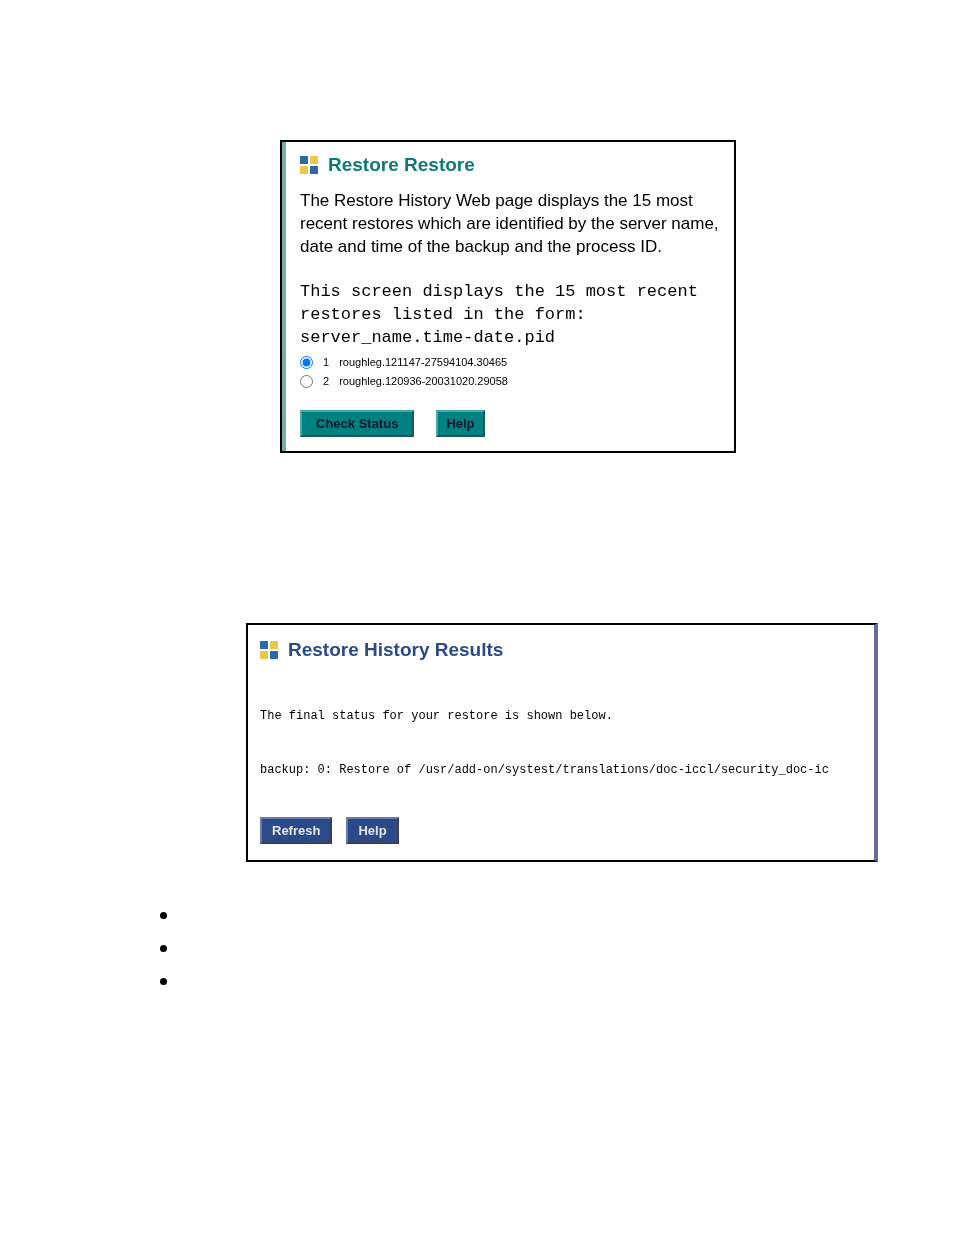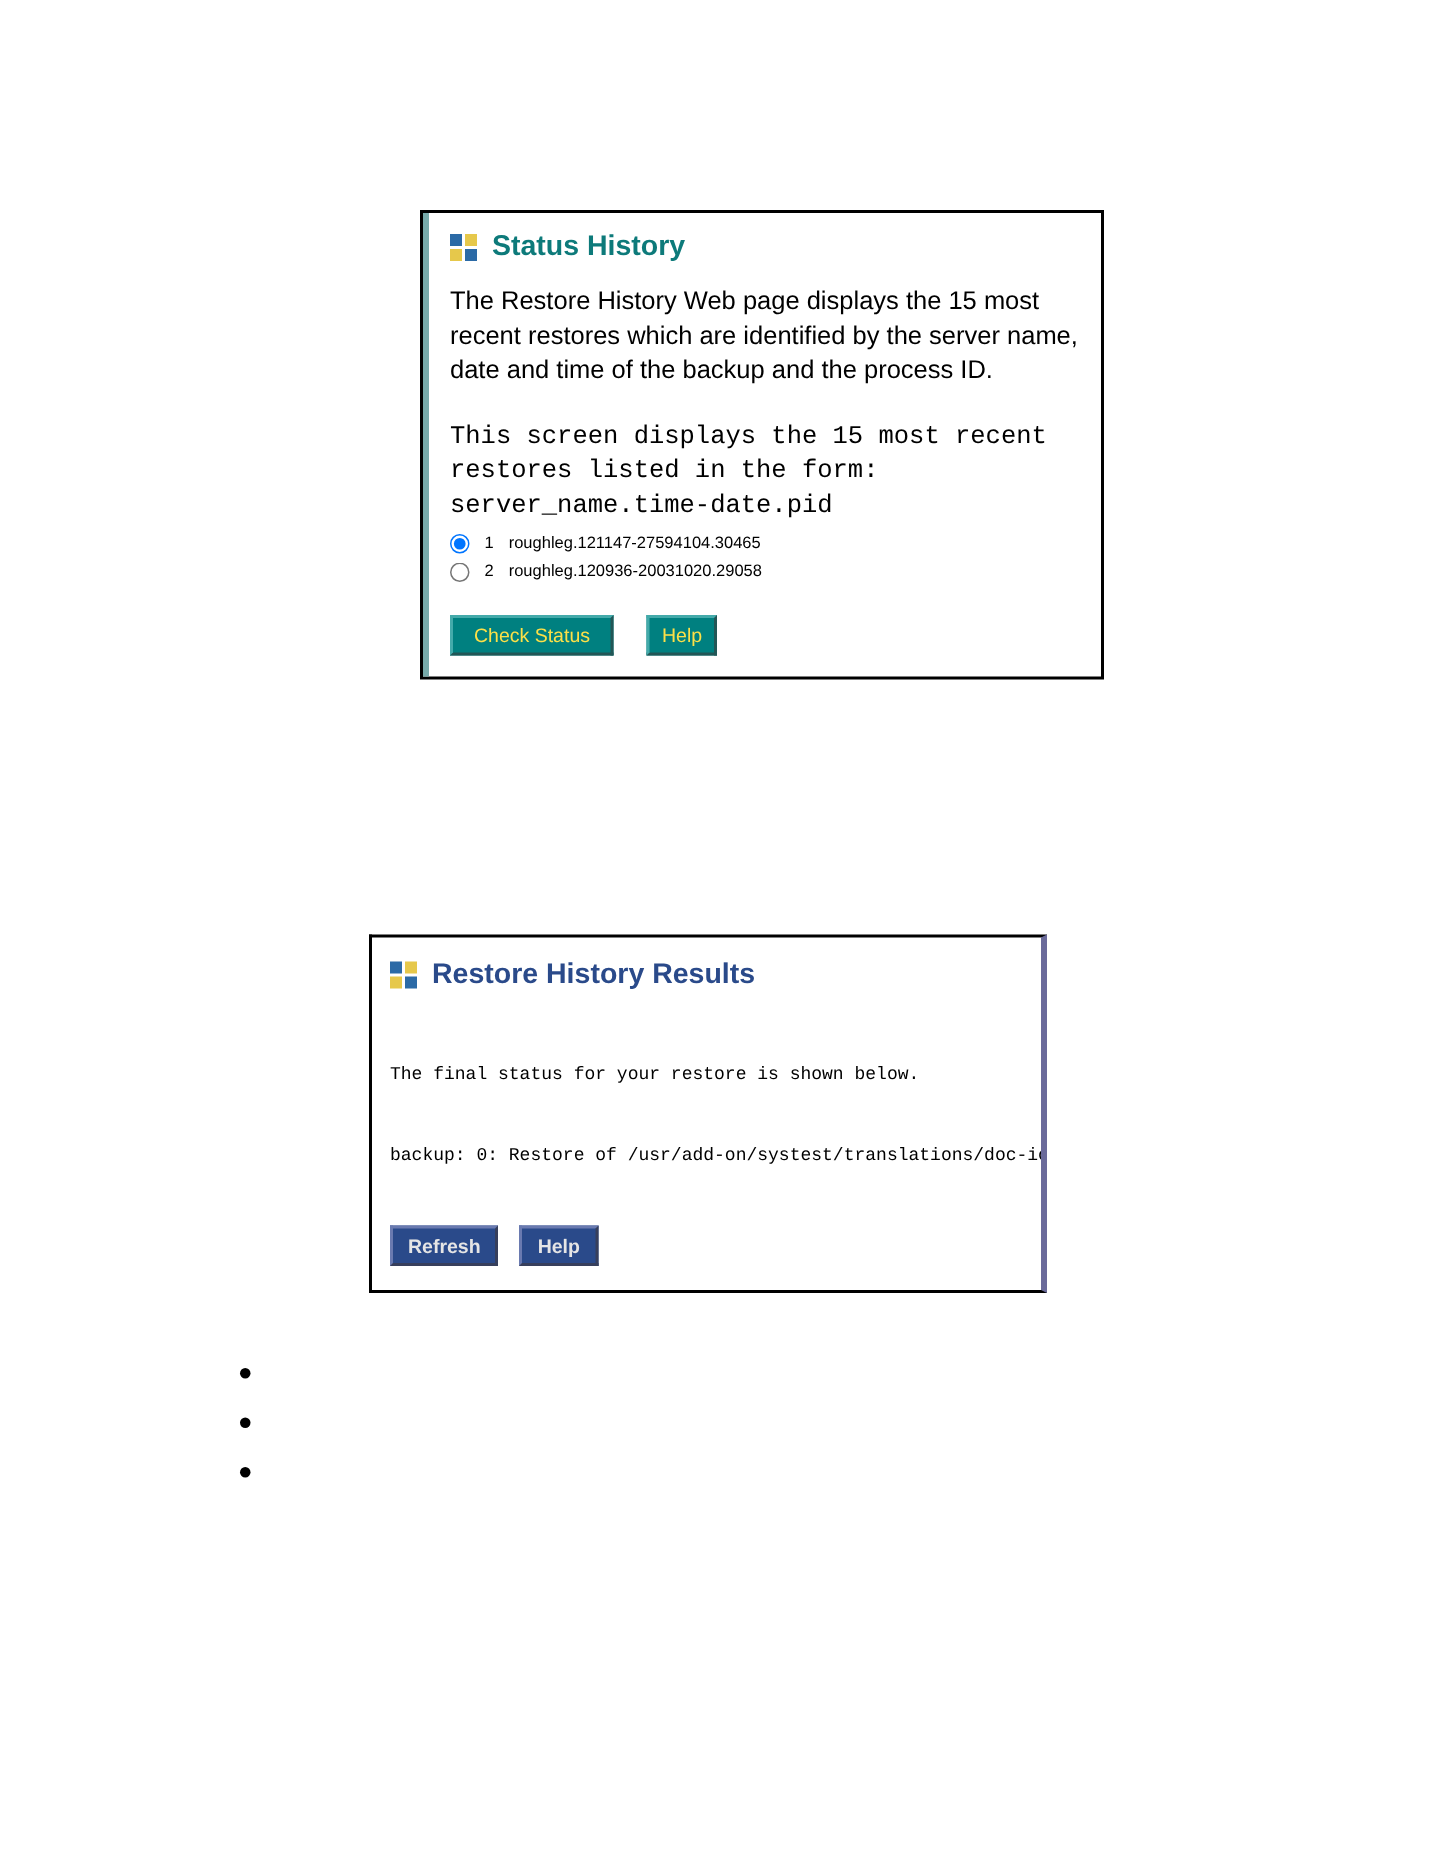--- a/index.html
+++ b/index.html
@@ -59,31 +59,31 @@
   }
   .radio-row input { margin:0; }
   .btn-row {
     display: flex;
     align-items: center;
     gap: 22px;
     margin-top: 22px;
   }
   .btn-teal {
     background: #008080;
-    color: #fde047;
-    font-weight: normal;
+    color: #0f172a;
+    font-weight: bold;
     font-size: 13px;
     padding: 4px 14px;
     border: 2px outset #4aa;
     cursor: pointer;
   }
   .btn-teal.small { padding: 4px 8px; }
 
   .panel2 {
-    width: 452px;
+    width: 632px;
     margin-top: 170px;
     margin-left: 246px;
     border-right: 4px solid #6a6a9a;
   }
   .panel2-inner {
     padding: 10px 0 16px 12px;
   }
   .panel2 .panel-title {
     color: #2a4a8a;
     font-size: 19px;
@@ -128,21 +128,21 @@
 
 <div class="panel-outer panel1">
   <div class="panel1-inner">
     <div class="header-row">
       <div class="app-icon">
         <div class="b1"></div>
           <div class="b2"></div>
           <div class="b3"></div>
           <div class="b4"></div>
       </div>
-      <div class="panel-title">Status History</div>
+      <div class="panel-title">Restore Restore</div>
     </div>
     <div class="body-text">The Restore History Web page displays the 15 most recent restores which are identified by the server name, date and time of the backup and the process ID.</div>
     <div class="body-text" style="margin-top:22px;font-family:Liberation Mono, monospace;">This screen displays the 15 most recent restores listed in the form: server_name.time-date.pid</div>
 
     <div class="radio-row">
       <input type="radio" name="r" checked="" style="">
       <span>1</span>
       <span>roughleg.121147-27594104.30465</span>
     </div>
     <div class="radio-row">

